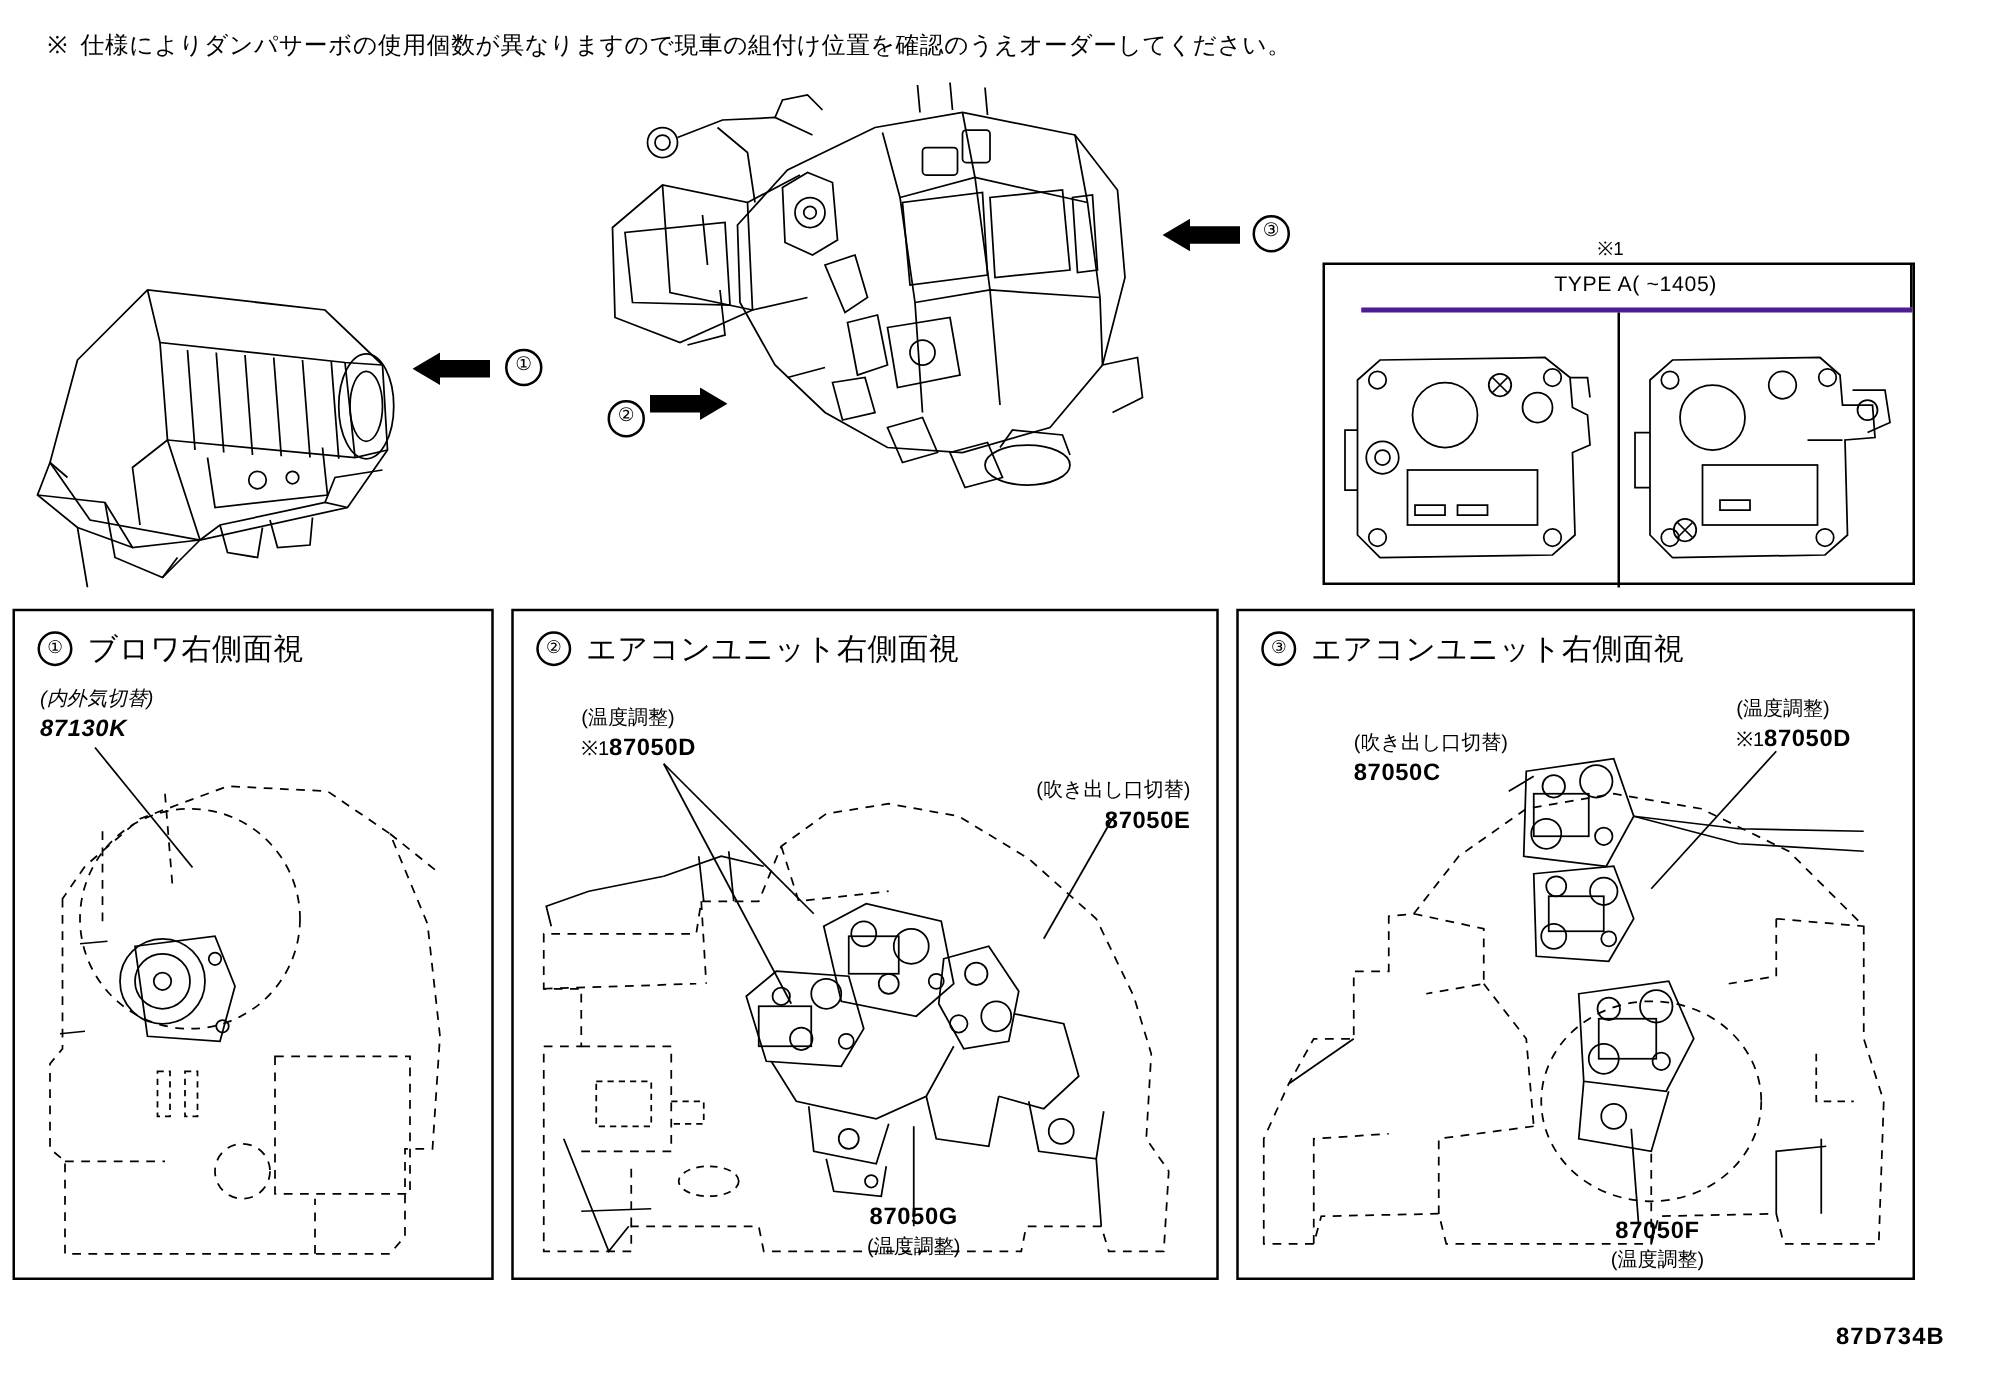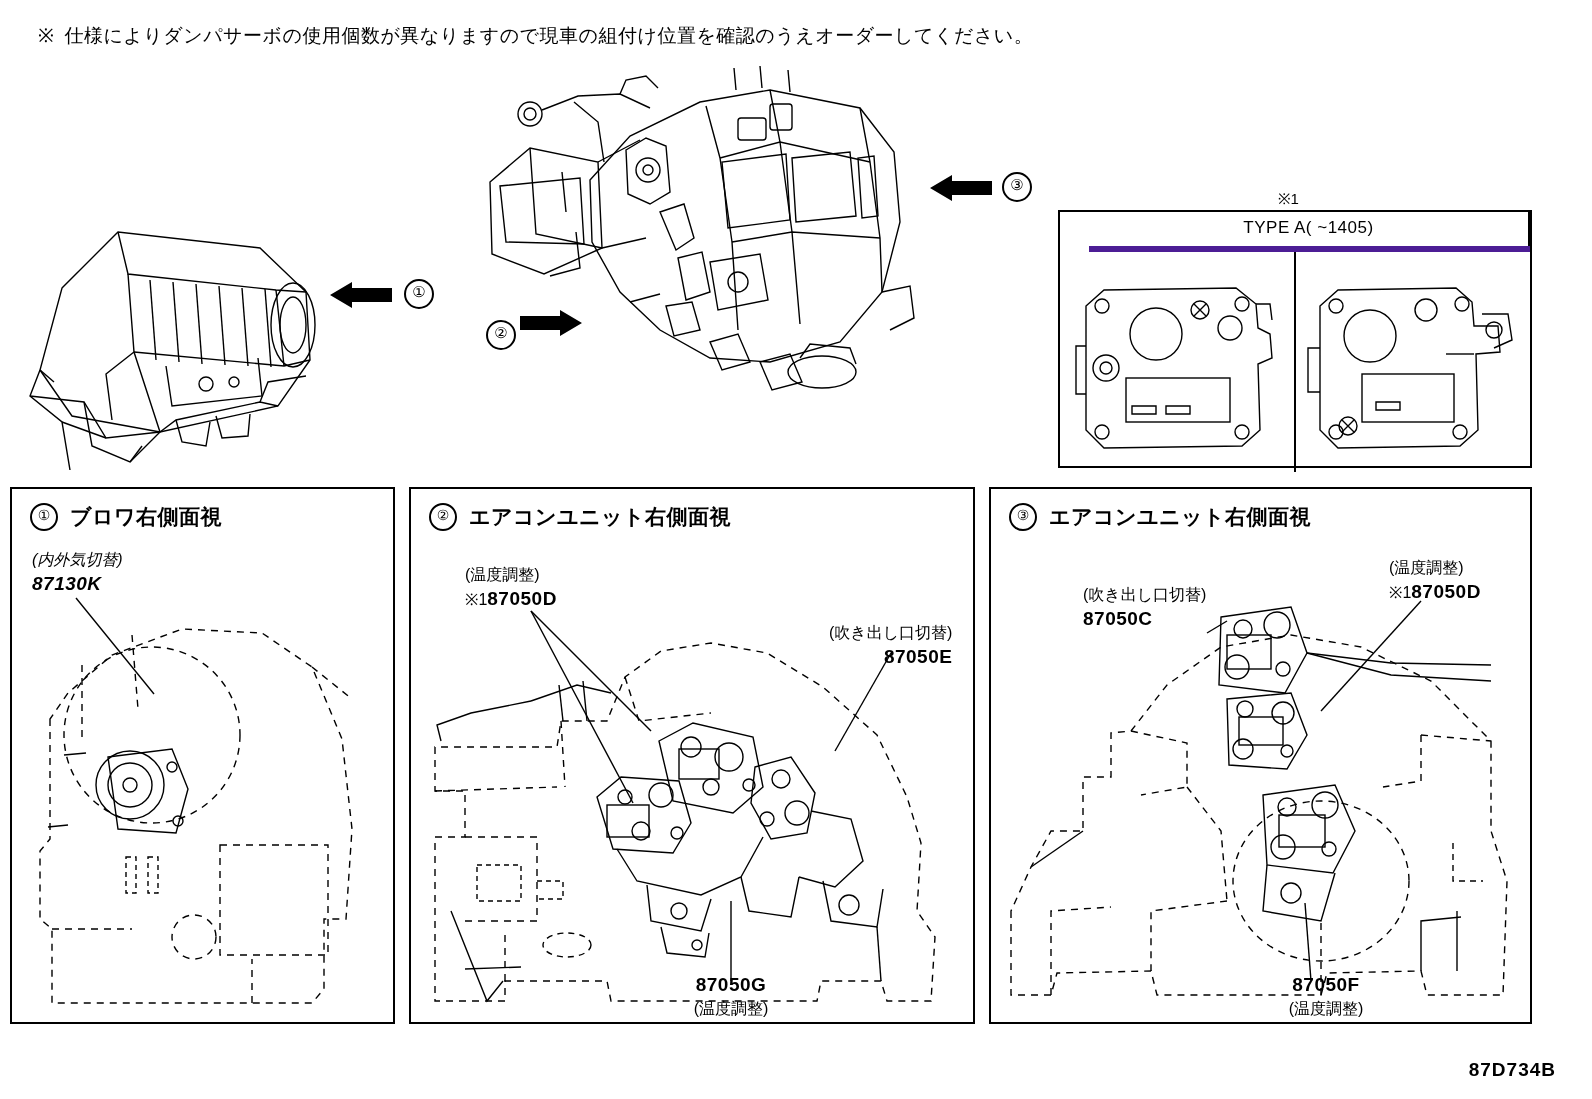--- a/index.html
+++ b/index.html
@@ -47,21 +47,21 @@
     left: 1058px;
     top: 210px;
     width: 474px;
     height: 258px;
     border: 2px solid #000;
     box-sizing: border-box;
   }
   .type-table .hdr {
     display: flex;
     height: 34px;
-    border-bottom: 6px solid #4c1d95;
+    border-bottom: 4px solid #4c1d95;
     margin-left: 29px;
   }
   .type-table .hdr > div {
     flex: 1;
     text-align: center;
     font-size: 17px;
     line-height: 32px;
     letter-spacing: 0.5px;
   }
   .type-table .hdr > div:first-child {
@@ -104,24 +104,23 @@
   }
   .panel-head .circ {
     width: 24px; height: 24px;
     border: 2px solid #000;
     border-radius: 50%;
     font-size: 14px;
     line-height: 20px;
     text-align: center;
   }
   .panel-head .ttl {
-    font-size: 21px;
+    font-size: 24px;
     letter-spacing: 0.5px;
     white-space: nowrap;
-    font-weight: bold;
   }
 
   .lbl {
     position: absolute;
     font-size: 16px;
     line-height: 1.35;
     white-space: nowrap;
   }
   .lbl .code {
     font-weight: bold;
@@ -337,21 +336,21 @@
   <div class="lbl" style="left:54px; top:75px;">
     <div>(温度調整)</div>
     <div><span>※1</span><span class="code">87050D</span></div>
   </div>
 
   <div class="lbl" style="left:418px; top:133px;">
     <div>(吹き出し口切替)</div>
     <div class="code" style="text-align:right;">87050E</div>
   </div>
 
-  <div class="lbl center" style="left:250px; top:483px; width:140px;">
+  <div class="lbl center" style="left:250px; top:472px; width:140px;">
     <div class="code">87050G</div>
     <div>(温度調整)</div>
   </div>
 
   <svg width="562" height="430" viewBox="0 0 562 430" style="position:absolute;left:0;top:92px;" fill="none" stroke="#000" stroke-width="1.4">
 
     <path d="M24 166 L24 210 L54 210 L54 256 L24 256 L24 420 L94 420 L94 400 L196 400 L200 420 L406 420 L410 400 L470 400 L476 420 L520 420 L524 356 L506 330 L510 262 L496 216 L466 154 L412 106 L356 72 L300 62 L250 70 L214 96 L196 140 L150 140 L146 166 Z" stroke-dasharray="7 6"></path>
     <path d="M150 140 L154 206" stroke-dasharray="7 6"></path>
     <path d="M214 96 L228 140 L300 132" stroke-dasharray="7 6"></path>
     <path d="M24 210 L146 206" stroke-dasharray="7 6"></path>

